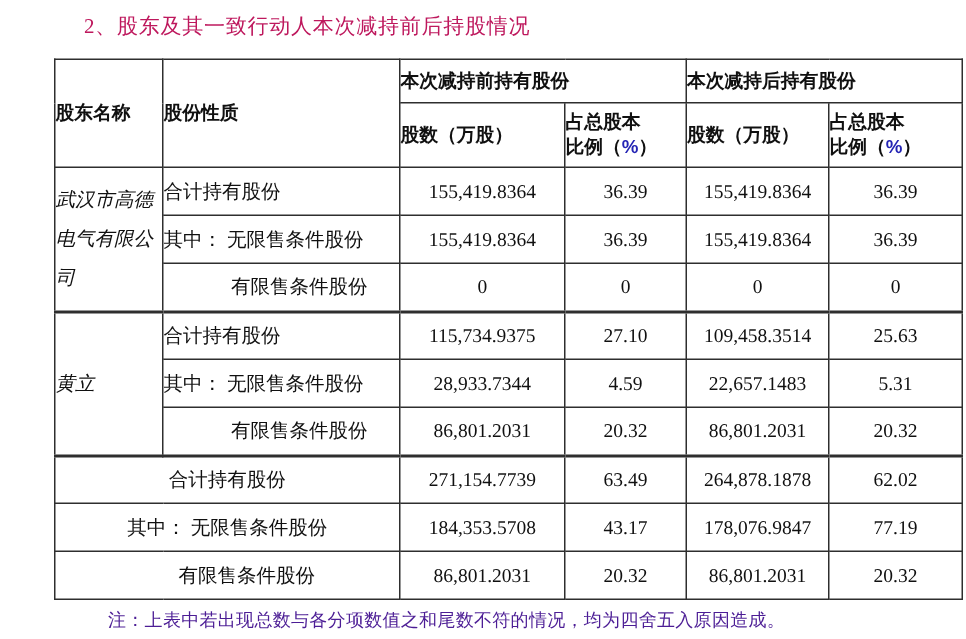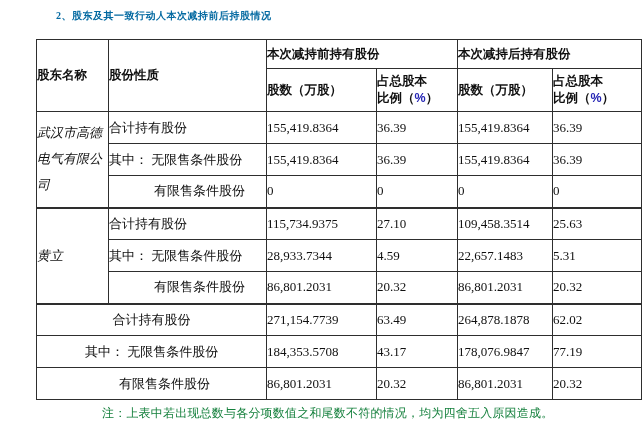--- a/index.html
+++ b/index.html
@@ -9,22 +9,22 @@
   }
   *{box-sizing:border-box;margin:0;padding:0;}
   html,body{background:#ffffff;}
   body{
     width:644px;height:426px;position:relative;overflow:hidden;
     font-family:"Liberation Serif","DejaVu Serif",serif;
     color:var(--text);
   }
   .doc-title{
     position:absolute;left:56px;top:9px;
-    font-size:10px;font-weight:bold;letter-spacing:0.5px;
-    color:#0369a1;
+    font-size:14px;font-weight:normal;letter-spacing:0.5px;
+    color:#be185d;
   }
   table.holding{
     position:absolute;left:36px;top:39px;
     width:605px;border-collapse:collapse;table-layout:fixed;
     font-size:13px;
   }
   table.holding td{
     border:1px solid var(--border);
     vertical-align:middle;
     overflow:hidden;
@@ -42,29 +42,29 @@
   
   col.c1{width:72px;}  col.c2{width:158px;}
   col.c3{width:110px;} col.c4{width:81px;}
   col.c5{width:95px;}  col.c6{width:89px;}
   
   td.name{
     text-align:left;padding:0 8px;line-height:26px;font-style:italic;
   }
   td.nature{text-align:left;padding-left:7px;}
   td.nature.indent{padding-left:45px;}
-  td.num{text-align:left;padding-right:7px;font-family:"Liberation Serif","DejaVu Serif",serif;}
+  td.num{text-align:center;padding-right:7px;font-family:"Liberation Serif","DejaVu Serif",serif;}
   td.sumlabel{text-align:center;}
   td.sumlabel.indent{text-align:left;padding-left:82px;}
   
   tr.group-sep td{border-top:2px solid var(--border);}
   .pct-sign{color:var(--pct);}
   .note{
-    position:absolute;left:102px;top:405px;
-    font-size:12px;color:#15803d;letter-spacing:0.2px;
+    position:absolute;left:72px;top:405px;
+    font-size:12px;color:#4c1d95;letter-spacing:0.2px;
   }
 </style>
 </head>
 <body>
 
 <div class="doc-title">2、股东及其一致行动人本次减持前后持股情况</div>
 
 <table class="holding">
   <colgroup>
     <col class="c1">

